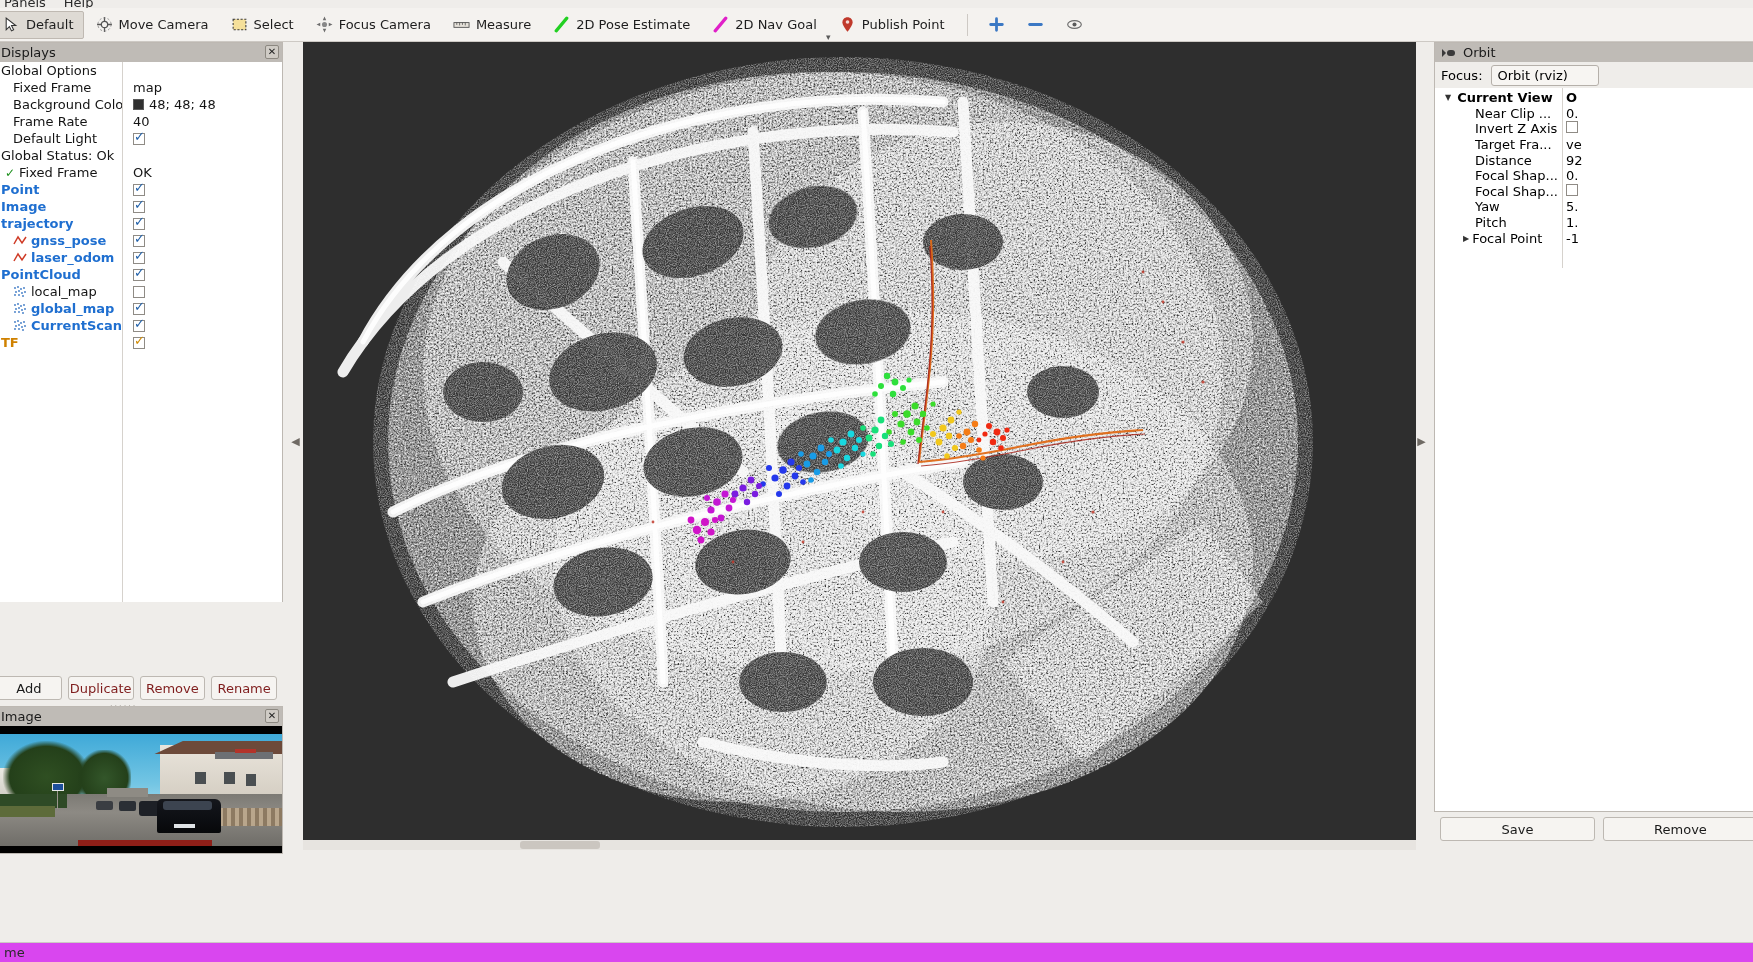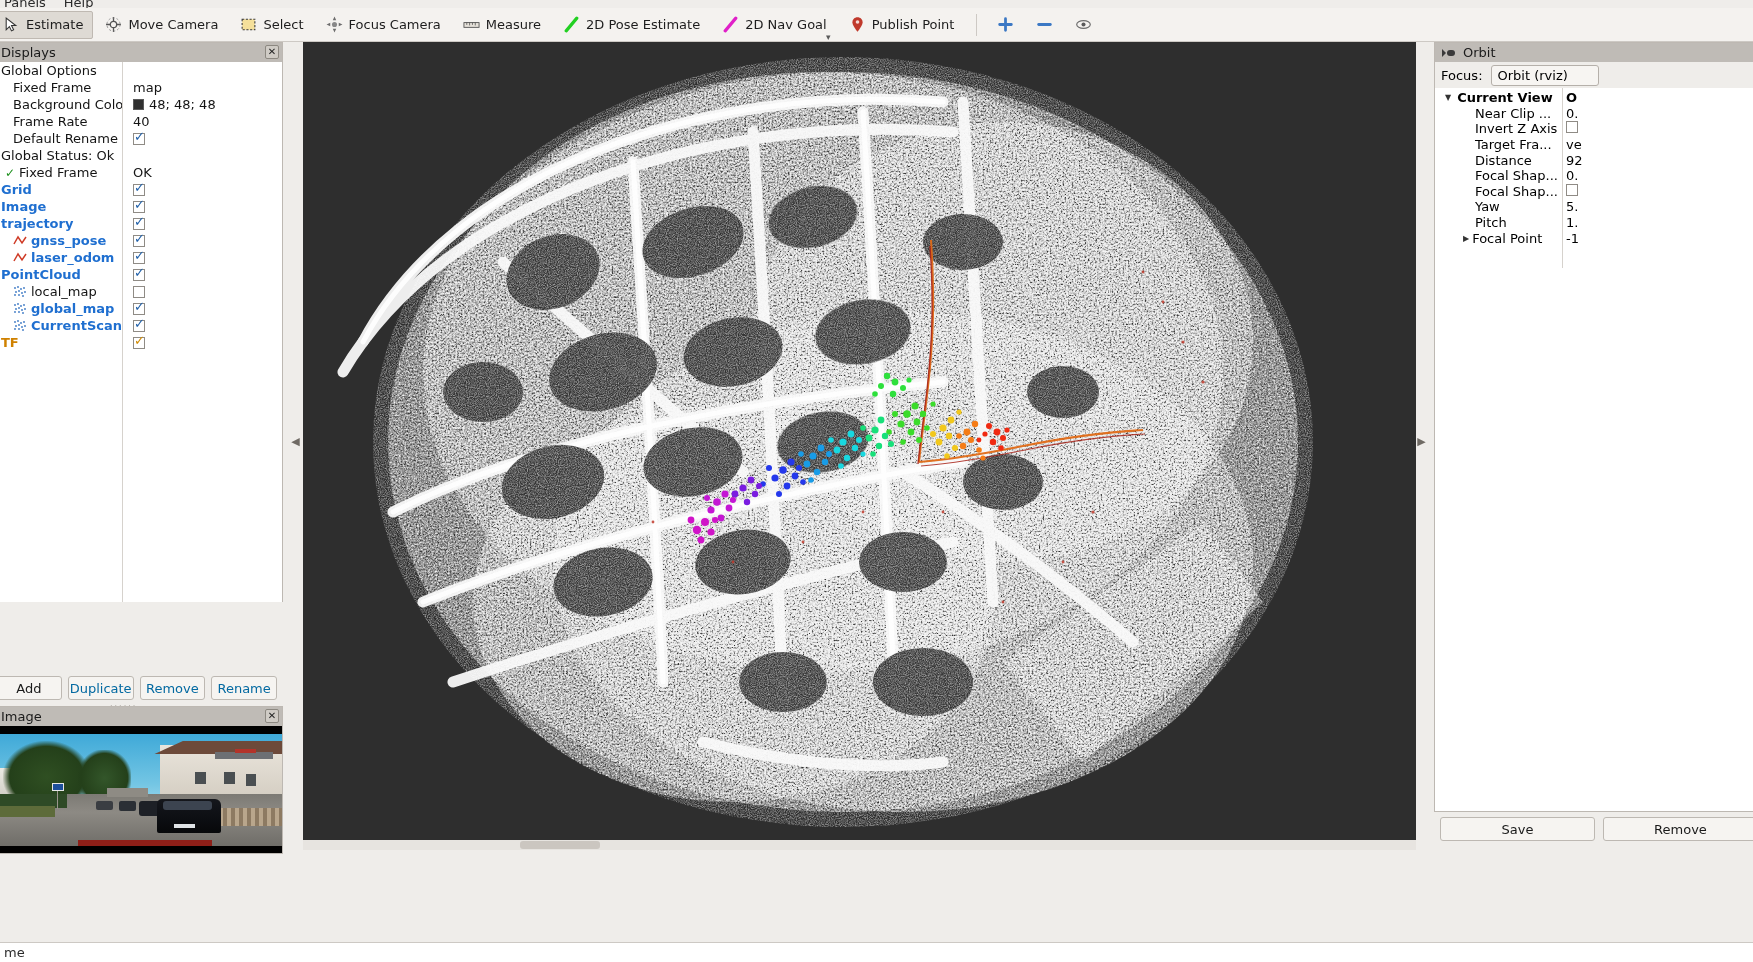--- a/index.html
+++ b/index.html
@@ -95,21 +95,21 @@
 
   
   .btn-row {
     position: absolute; left: -10px; top: 672px; width: 293px; height: 32px;
     display: flex; align-items: center; gap: 6px; padding: 0 6px;
     background: #efedea;
   }
   .btn {
     height: 24px; flex: 1; font-size: 13px;
     background: #f6f4f1; border: 1px solid #bdb8b2; border-radius: 3px;
-    color: #0369a1; display: flex; align-items: center; justify-content: center;
+    color: #7f1d1d; display: flex; align-items: center; justify-content: center;
   }
   .btn.enabled { color: #1a1a1a; }
   .dots-handle {
     position: absolute; left: 110px; top: 702px;
     font-size: 8px; color: #b2aea8; letter-spacing: 2px;
   }
 
   
   .image-panel {
     position: absolute; left: -10px; top: 706px; width: 293px; height: 148px;
@@ -226,21 +226,21 @@
   }
   .vbtn {
     height: 24px; flex: 1; font-size: 13px; color: #1a1a1a;
     background: #f6f4f1; border: 1px solid #bdb8b2; border-radius: 3px;
     display: flex; align-items: center; justify-content: center;
   }
 
   
   .statusbar {
     position: absolute; left: 0; bottom: 0; width: 1753px; height: 20px;
-    background: #ffffff; border-top: 1px solid #cdc9c4;
+    background: #d946ef; border-top: 1px solid #cdc9c4;
     display: flex; align-items: center; padding-left: 4px;
     font-size: 13px; color: #2b2b2b;
   }
   .view-scroll-h {
     position: absolute; left: 303px; top: 840px; width: 1113px; height: 10px;
     background: #e7e4e0;
   }
   .view-scroll-thumb {
     position: absolute; left: 520px; top: 841px; width: 80px; height: 8px;
     background: #cbc6c0; border-radius: 3px;
@@ -255,21 +255,21 @@
     <span class="mi">Panels</span>
     <span class="mi">Help</span>
   </div>
 
   <div class="toolbar">
 
     <div class="tb-item active" style="margin-left:-28px;padding-left:30px;">
       <svg class="tb-icon" viewBox="0 0 16 16">
         <path d="M3 2 L3 13 L6 10 L8 14 L10 13 L8 9 L12 9 Z" fill="#fff" stroke="#333" stroke-width="1"></path>
       </svg>
-      <span>Estimate</span>
+      <span>Default</span>
     </div>
 
     <div class="tb-item">
       <svg class="tb-icon" viewBox="0 0 16 16">
         <circle cx="8" cy="8" r="3" fill="none" stroke="#555" stroke-width="1.2"></circle>
         <path d="M8 1 L8 5 M8 11 L8 15 M1 8 L5 8 M11 8 L15 8" stroke="#555" stroke-width="1.2"></path>
         <circle cx="8" cy="8" r="6.2" fill="none" stroke="#888" stroke-width="0.8" stroke-dasharray="2 2"></circle>
       </svg>
       <span>Move Camera</span>
     </div>
@@ -381,21 +381,21 @@
         <div class="tree-label lvl2 plain">
             <span>Frame Rate</span>
           </div>
         <div class="tree-val">
             <span>40</span>
           </div>
       </div>
 
       <div class="tree-row">
         <div class="tree-label lvl2 plain">
-            <span>Default Rename</span>
+            <span>Default Light</span>
           </div>
         <div class="tree-val">
             <span class="chk on"></span>
           </div>
       </div>
 
       <div class="tree-row">
         <div class="tree-label lvl1 plain">
             <span>Global Status: Ok</span>
           </div>
@@ -407,21 +407,21 @@
           <span class="tick">✓</span>
           <span>Fixed Frame</span>
         </div>
         <div class="tree-val">
             <span>OK</span>
           </div>
       </div>
 
       <div class="tree-row">
         <div class="tree-label lvl1 blue">
-            <span>Grid</span>
+            <span>Point</span>
           </div>
         <div class="tree-val">
             <span class="chk on"></span>
           </div>
       </div>
 
       <div class="tree-row">
         <div class="tree-label lvl1 blue">
             <span>Image</span>
           </div>

